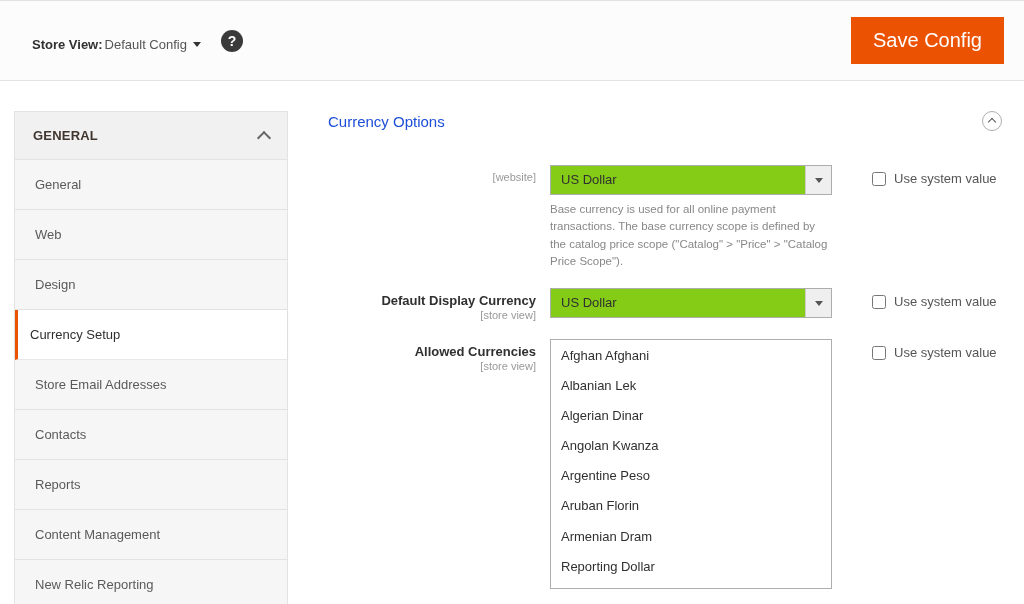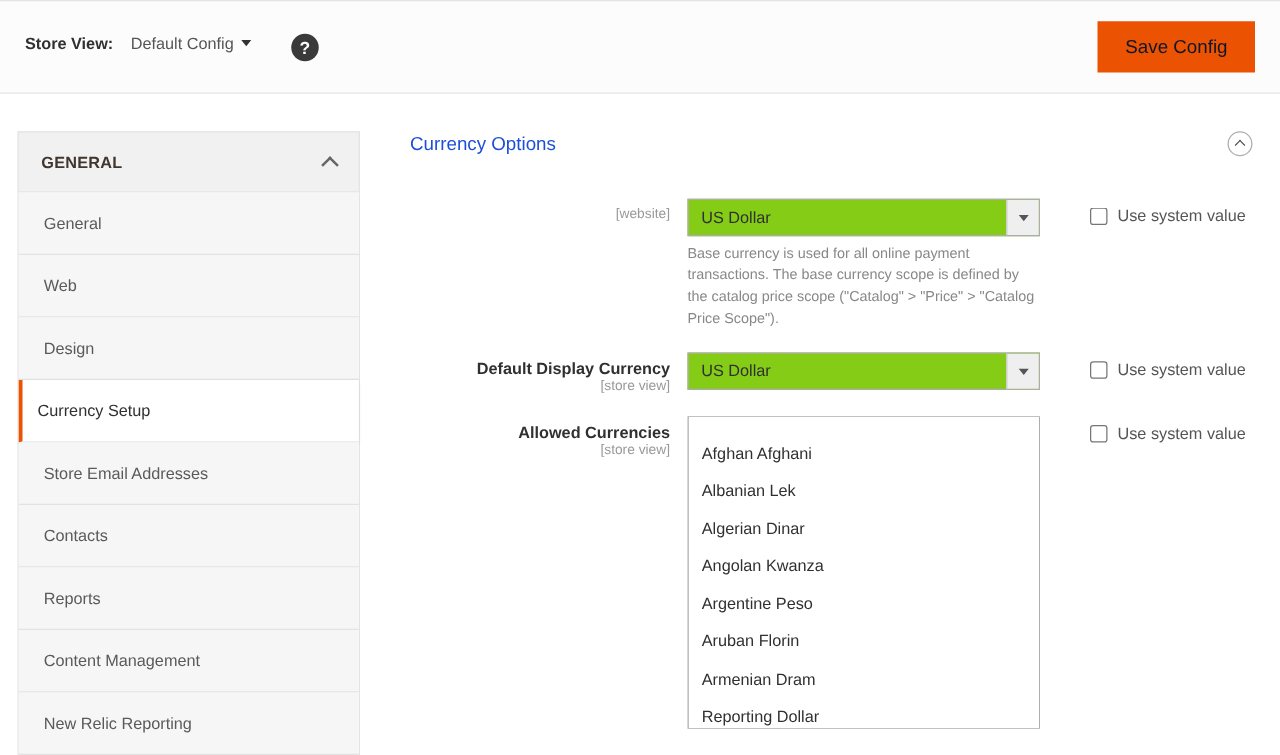--- a/index.html
+++ b/index.html
@@ -1,24 +1,24 @@
 <!DOCTYPE html>
 <html><head>
 <meta charset="utf-8">
 <style>
 * { box-sizing: border-box; margin: 0; padding: 0; }
 body { font-family: 'Helvetica Neue', Arial, sans-serif; font-size: 13px; color: #333; background: #fff; }
 
 .top-bar { display: flex; align-items: center; justify-content: space-between; padding: 16px 20px; border-top: 1px solid #e3e3e3; border-bottom: 1px solid #e3e3e3; background: #fcfcfc; }
-.top-left { display: flex; align-items: flex-start; gap: 14px; }
+.top-left { display: flex; align-items: flex-end; gap: 2px; margin-left: 12px; }
 .store-view-label { font-weight: 600; color: #303030; font-size: 13px; }
 .store-view-select { display: inline-flex; align-items: center; gap: 6px; color: #555; cursor: pointer; font-size: 13px; }
 .sv-caret { width: 0; height: 0; border-left: 4px solid transparent; border-right: 4px solid transparent; border-top: 5px solid #333; }
 .help-icon { width: 22px; height: 22px; border-radius: 50%; background: #3a3a3a; color: #fff; display: inline-flex; align-items: center; justify-content: center; font-weight: 700; font-size: 14px; margin-left: 18px; cursor: pointer; }
-.save-btn { background: #eb5202; color: #0f172a; border: none; padding: 12px 22px; font-size: 15px; cursor: pointer; }
+.save-btn { background: #eb5202; color: #ffffff; border: none; padding: 12px 22px; font-size: 20px; cursor: pointer; }
 
 .layout { display: flex; padding: 30px 14px 10px 14px; gap: 14px; align-items: flex-start; }
 .sidebar { width: 274px; flex-shrink: 0; }
 .side-group-header { background: #f1f1f1; border: 1px solid #e3e3e3; padding: 16px 18px; display: flex; align-items: center; justify-content: space-between; font-weight: 600; color: #41362f; letter-spacing: .2px; cursor: pointer; font-size: 13px; }
 .chev-up { width: 10px; height: 10px; border-left: 2px solid #666; border-top: 2px solid #666; transform: rotate(45deg); margin-top: 4px; }
 .side-items { border-left: 1px solid #e3e3e3; border-right: 1px solid #e3e3e3; }
 .side-item { padding: 17px 20px; background: #f6f6f6; border-bottom: 1px solid #e3e3e3; color: #5a5a5a; cursor: pointer; font-size: 13px; }
 .side-item.active { background: #fff; border-left: 3px solid #eb5202; padding-left: 12px; color: #303030; font-weight: 400; border-bottom: 1px solid #e8e8e8; box-shadow: 0 1px 3px rgba(0,0,0,0.06); }
 
 .main { flex: 1; padding: 0 8px 0 26px; }
@@ -36,21 +36,21 @@
 .sysval-col label { color: #555; font-size: 13px; cursor: pointer; }
 .sysval-col input[type=checkbox] { width: 14px; height: 14px; cursor: pointer; accent-color: #888; border: 1px solid #adadad; }
 
 .select-wrap { display: flex; border: 1px solid #adadad; background: #84cc16; height: 30px; }
 .select-wrap .val { flex: 1; padding: 6px 10px; color: #303030; font-size: 13px; }
 .select-wrap .dd-btn { width: 26px; background: #efefef; border-left: 1px solid #ccc; display: flex; align-items: center; justify-content: center; cursor: pointer; }
 .select-wrap .dd-caret { width: 0; height: 0; border-left: 4px solid transparent; border-right: 4px solid transparent; border-top: 5px solid #555; }
 
 .note { font-size: 11.5px; color: #888; line-height: 1.5; margin-top: 6px; }
 
-.multiselect { border: 1px solid #adadad; height: 250px; overflow-y: scroll; background: #fff; padding: 14px 0; }
+.multiselect { border: 1px solid #adadad; height: 250px; overflow-y: scroll; background: #fff; padding: 1px 0; }
 .multiselect .opt { padding: 4px 10px; font-size: 13px; color: #303030; cursor: pointer; line-height: 1.7; }
 
 ::-webkit-scrollbar { width: 14px; }
 ::-webkit-scrollbar-track { background: #f4f4f4; }
 ::-webkit-scrollbar-thumb { background: #c7c7c7; }
 </style>
 </head>
 <body>
 
 <div class="top-bar">

